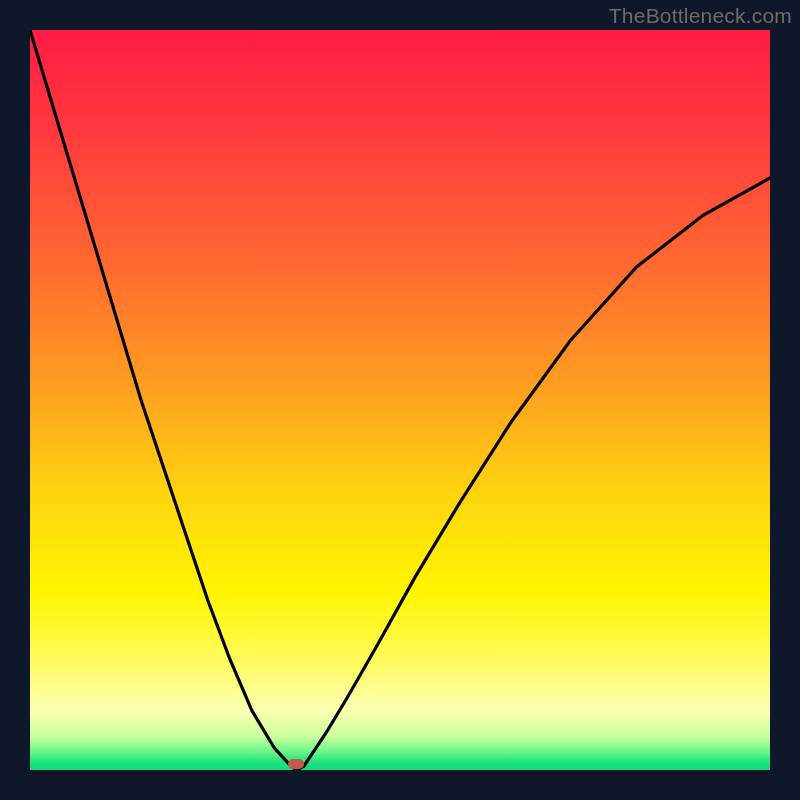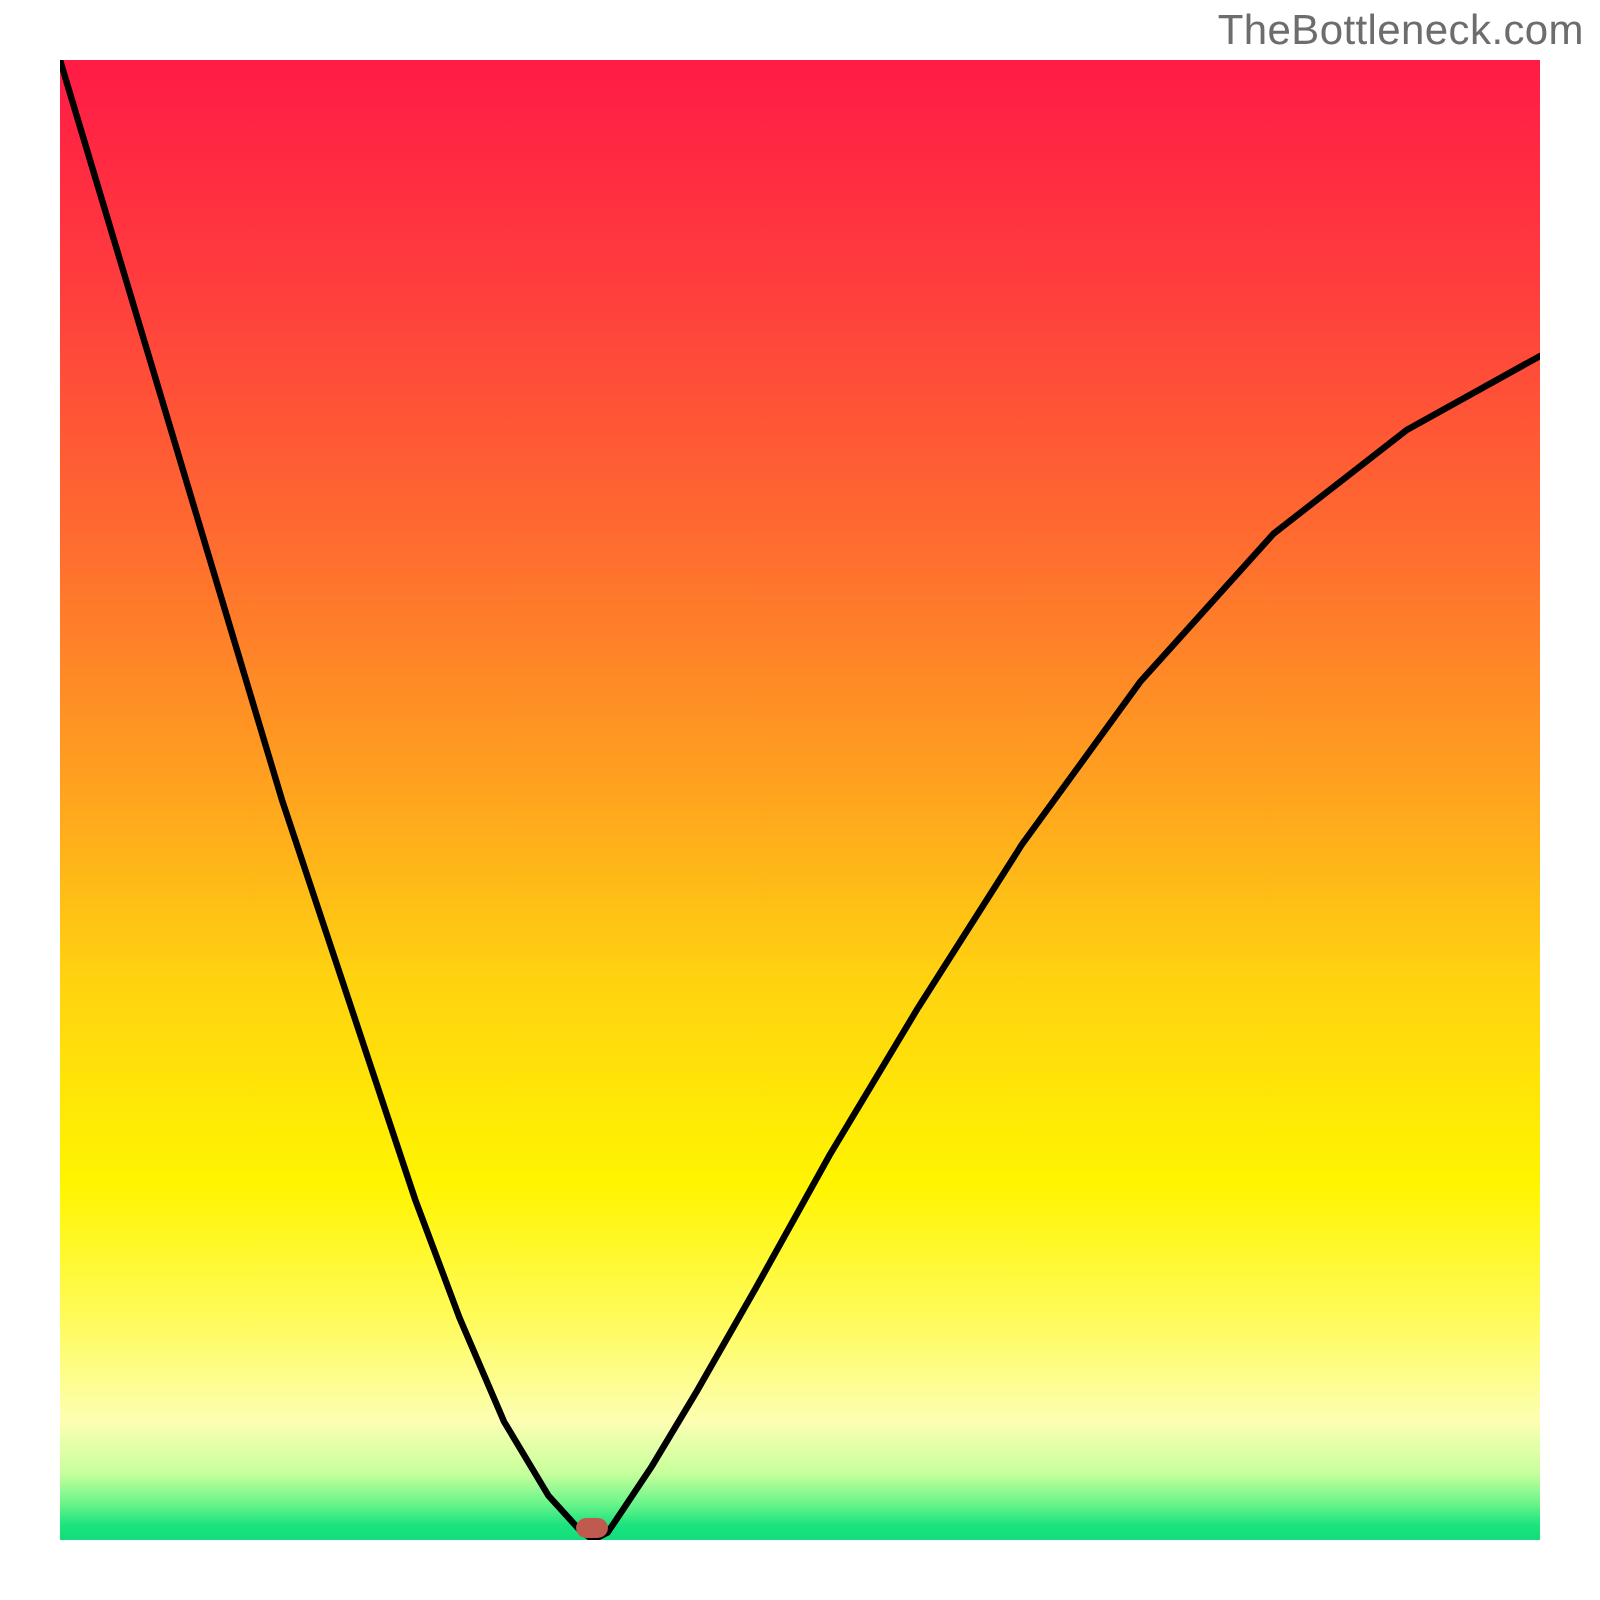--- a/index.html
+++ b/index.html
@@ -7,21 +7,21 @@
     padding: 0;
     width: 800px;
     height: 800px;
     background: #000;
     font-family: Arial, Helvetica, sans-serif;
   }
   .frame {
     position: relative;
     width: 800px;
     height: 800px;
-    background: #ffffff;
+    background: #0f172a;
   }
   .watermark {
     position: absolute;
     top: 4px;
     right: 8px;
     color: #6d6d6d;
     font-size: 21px;
     font-weight: 500;
     letter-spacing: 0.2px;
     z-index: 5;

